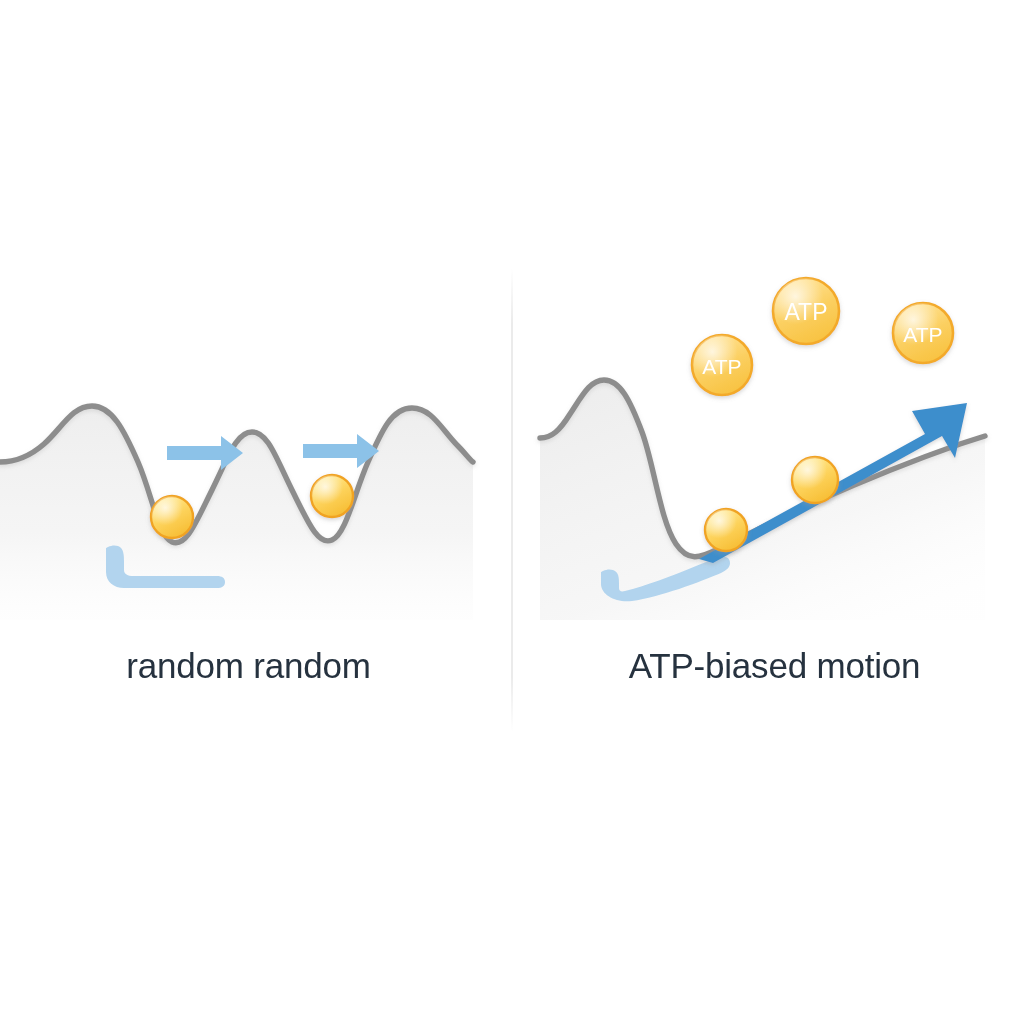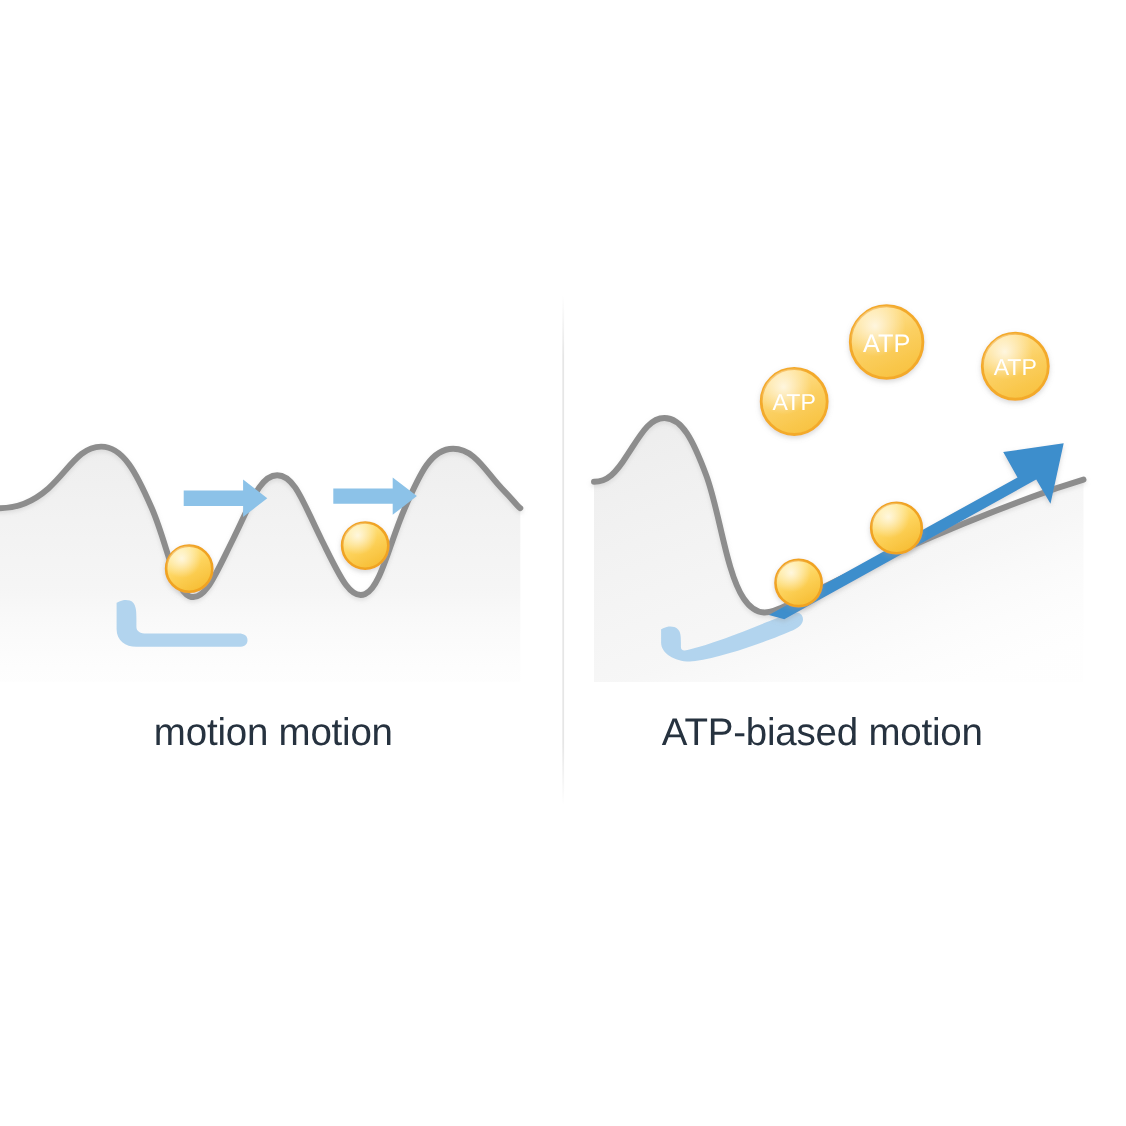--- a/index.html
+++ b/index.html
@@ -30,21 +30,21 @@
     letter-spacing: -0.2px;
     color: #26323f;
     white-space: nowrap;
   }
   #label-left {
     left: 0;
     top: 646px;
     width: 497px;
   }
   #label-right {
-    left: 499px;
+    left: 526px;
     top: 646px;
     width: 497px;
   }
   .atp-text {
     font-family: "Liberation Sans", sans-serif;
     font-weight: 400;
     fill: #ffffff;
     text-anchor: middle;
     dominant-baseline: central;
   }
@@ -220,15 +220,15 @@
       <text class="atp-text" x="806" y="312" font-size="23">ATP</text>
     </g>
     <g filter="url(#softShadow)">
       <circle cx="923" cy="333" r="30" fill="url(#atpGrad)" stroke="#f3aa2c" stroke-width="2.6"></circle>
       <circle cx="923" cy="333" r="30" fill="url(#beadHi)"></circle>
       <text class="atp-text" x="923" y="334" font-size="21">ATP</text>
     </g>
   </g>
 </svg>
 
-<div class="panel-label" id="label-left">motion motion</div>
+<div class="panel-label" id="label-left">random random</div>
 
 <div class="panel-label" id="label-right">ATP-biased motion</div>
 
 </body></html>

